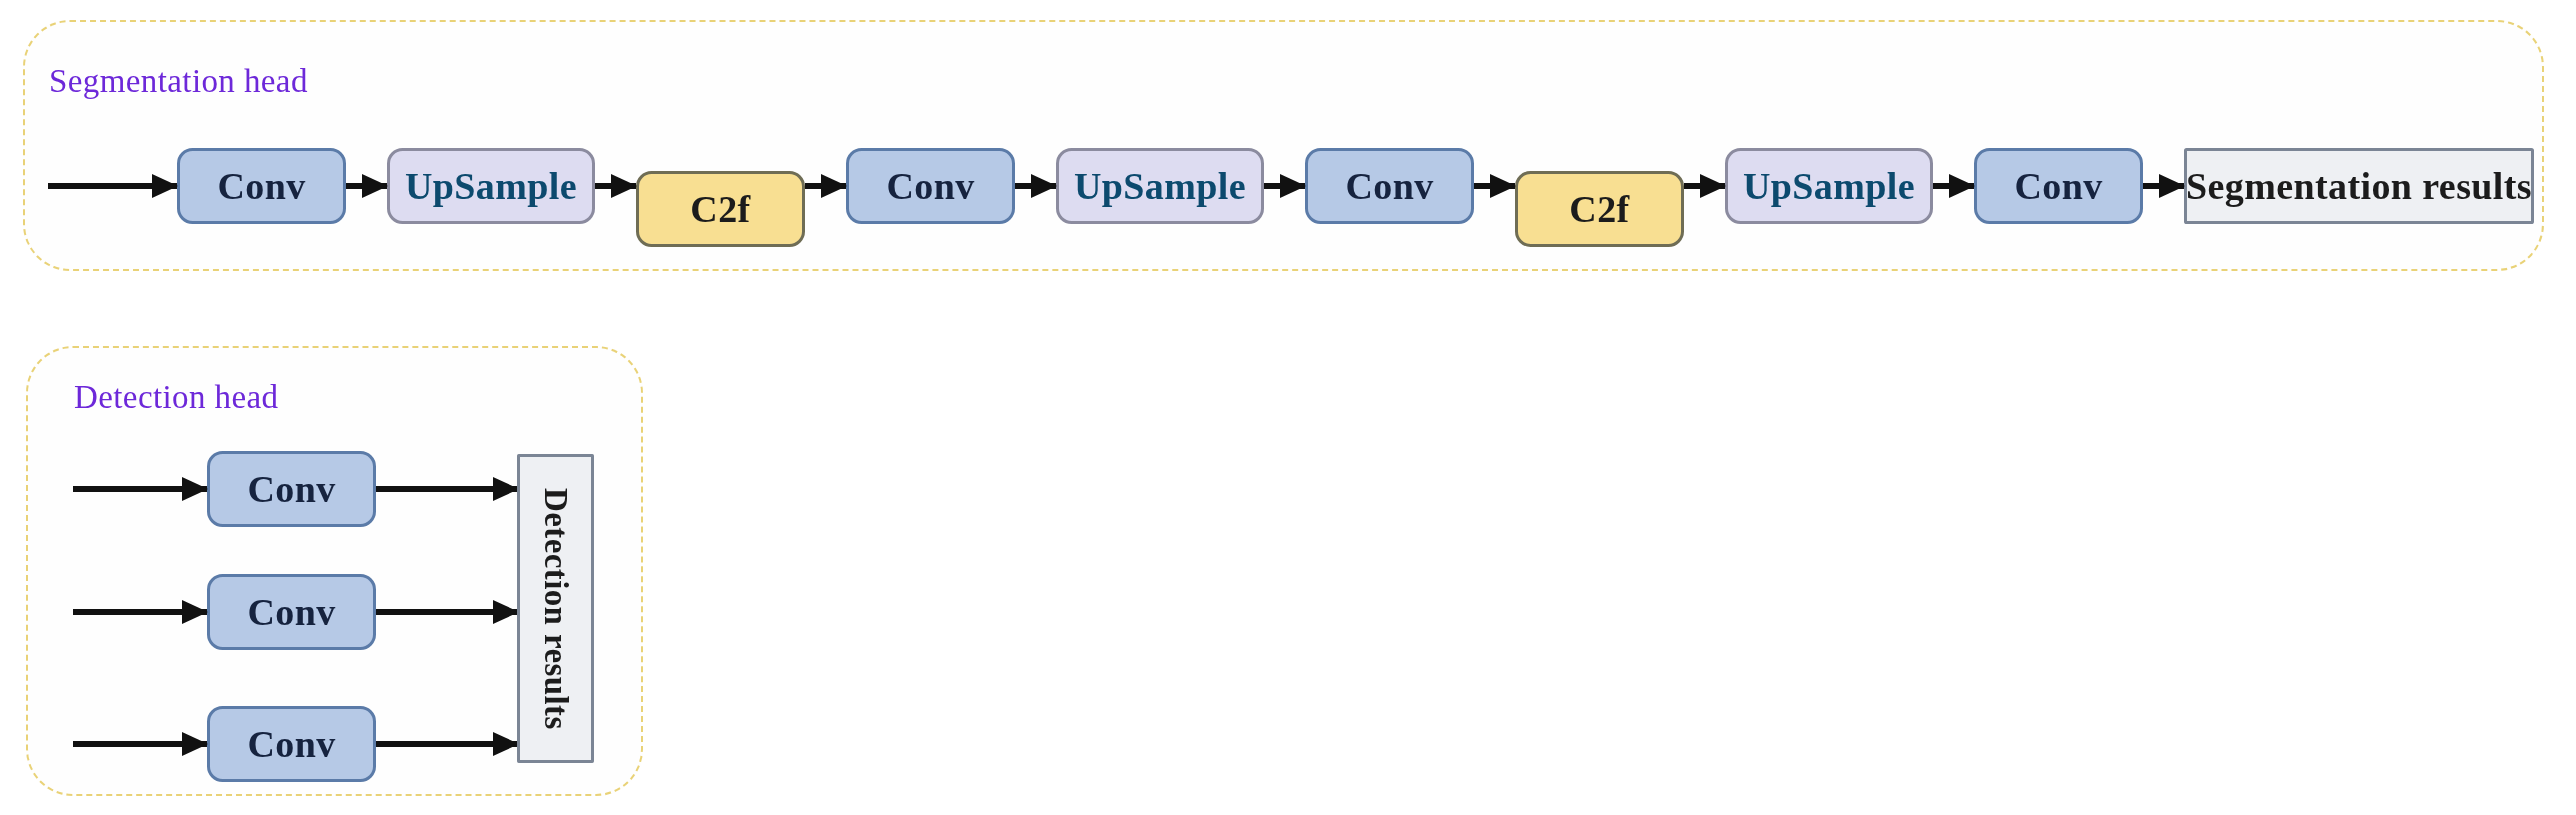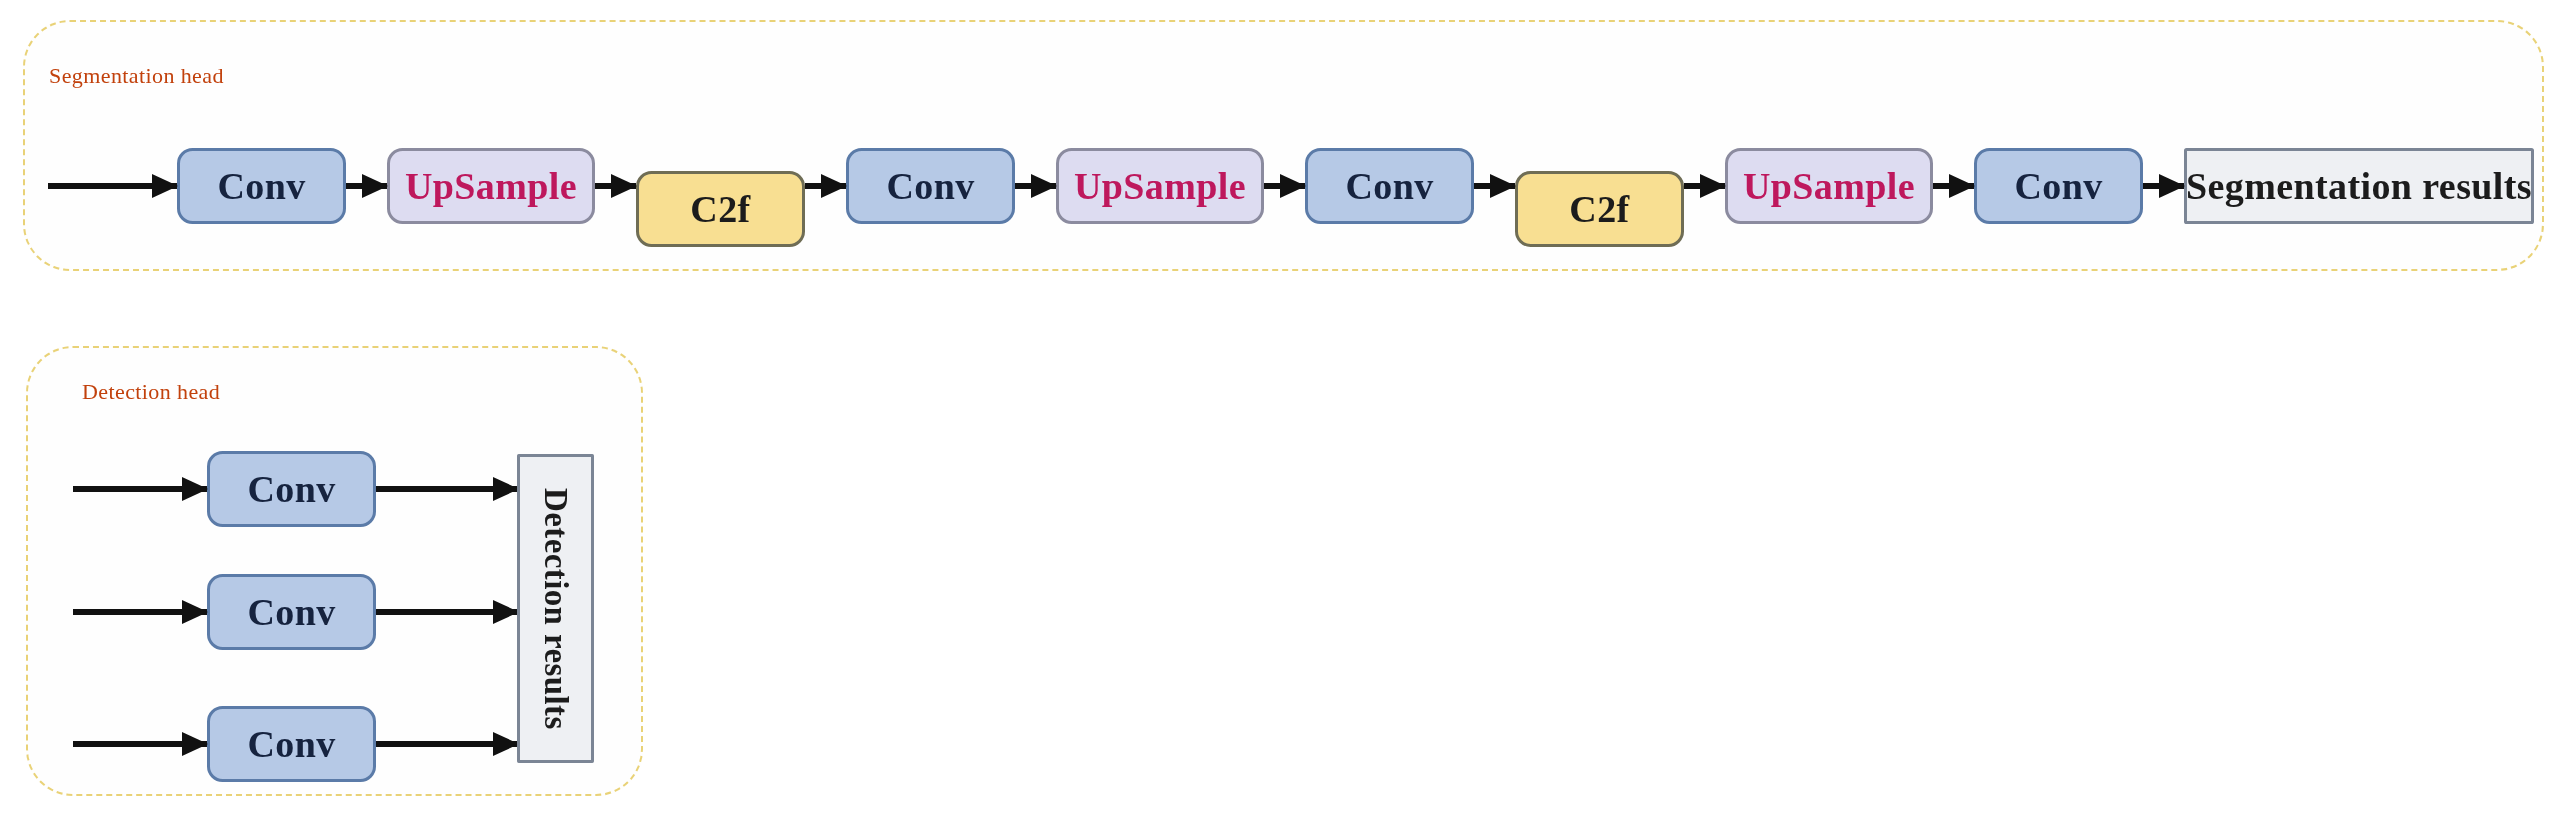--- a/index.html
+++ b/index.html
@@ -17,27 +17,27 @@
     border: 2.6px dashed #e9d277;
     border-radius: 47px;
     background: #fefefe;
     box-sizing: border-box;
   }
   .group-seg { left: 23px; top: 20px; width: 2521px; height: 251px; }
   .group-det { left: 26px; top: 346px; width: 617px; height: 450px; }
 
   .group-title {
     position: absolute;
-    font-size: 22px;
-    color: #c2410c;
+    font-size: 33px;
+    color: #6d28d9;
     letter-spacing: 0.4px;
     white-space: nowrap;
   }
   .title-seg { left: 24px; top: 41px; }
-  .title-det { left: 54px; top: 31px; text-align: center; }
+  .title-det { left: 46px; top: 31px; text-align: center; }
 
   .flow-row {
     position: absolute;
     display: flex;
     align-items: center;
     height: 76px;
   }
   .seg-flow { left: 23px; top: 126px; }
   .det-row { left: 45px; }
   .det-row-1 { top: 103px; }
@@ -52,21 +52,21 @@
     justify-content: center;
     border-radius: 15.5px;
     flex: none;
     font-size: 38px;
     font-weight: bold;
     letter-spacing: 0.4px;
     white-space: nowrap;
   }
   .node span { display: block; }
   .node-conv     { background: #b6c9e6; border: 3.4px solid #5b7ba8; color: #16233f; }
-  .node-upsample { background: #dddcf1; border: 3.4px solid #8b8b9f; color: #be185d; }
+  .node-upsample { background: #dddcf1; border: 3.4px solid #8b8b9f; color: #0c4a6e; }
   .node-c2f      { background: #f8df92; border: 3.4px solid #6f6d55; color: #1c1c1c; }
   .node-result   { background: #eef0f3; border: 3.4px solid #7b8595; color: #1c1c1c; border-radius: 2.6px; }
 
   .w-conv { width: 169px; }
   .w-up   { width: 208px; }
   .w-c2f  { width: 169px; margin-top: 46px; }
   .w-segres { width: 350px; text-align: right; }
 
   .arrow {
     position: relative;

